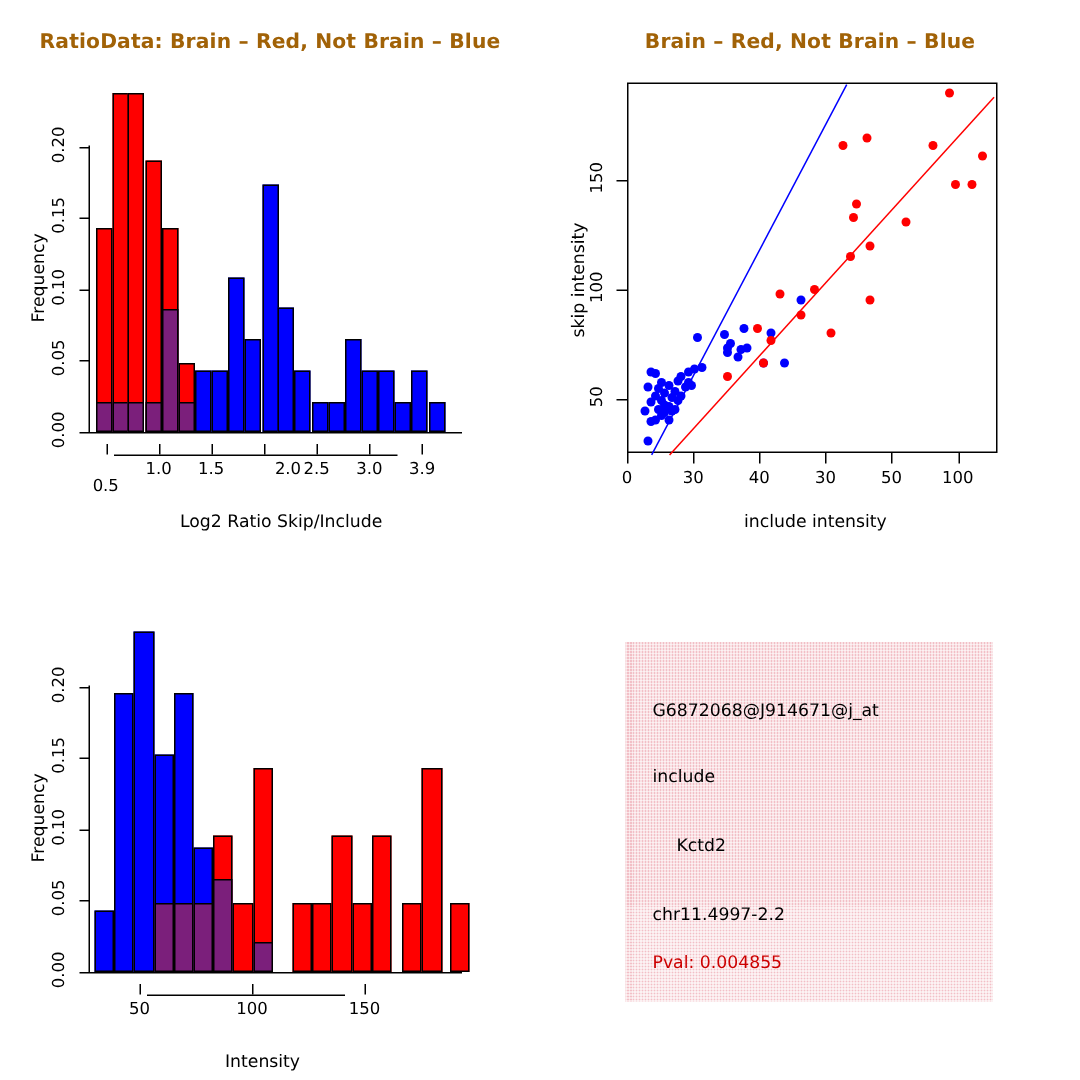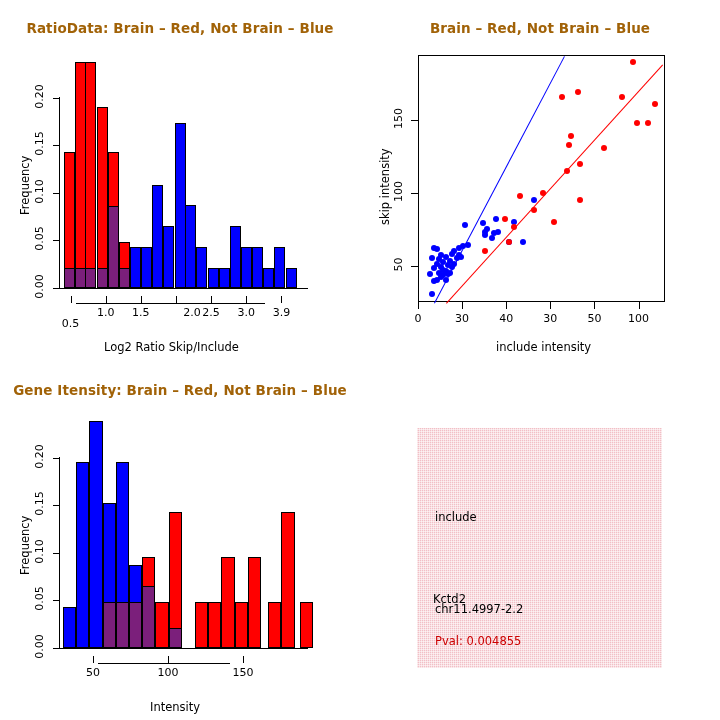--- a/index.html
+++ b/index.html
@@ -118,21 +118,21 @@
         <div class="ticklabel" style="left:118.8px;top:306px;width:44px;">1.5</div>
         <div class="tick" style="left:176.0px;top:296px;height:7px;width:1px;"></div>
         <div class="ticklabel" style="left:170px;top:306px;width:44px;">2.0</div>
         <div class="tick" style="left:211.1px;top:296px;height:7px;width:1px;"></div>
         <div class="ticklabel" style="left:189.1px;top:306px;width:44px;">2.5</div>
         <div class="tick" style="left:246.3px;top:296px;height:7px;width:1px;"></div>
         <div class="ticklabel" style="left:224.3px;top:306px;width:44px;">3.0</div>
         <div class="tick" style="left:281.4px;top:296px;height:7px;width:1px;"></div>
         <div class="ticklabel" style="left:259.4px;top:306px;width:44px;">3.9</div>
       </div>
-    <div class="xlab" style="left:104px;top:340px;">Log2 Ratio Skip/Include</div>
+    <div class="xlab" style="left:120px;top:340px;">Log2 Ratio Skip/Include</div>
   </div>
 
   <div class="panel" id="p2" style="left:360px;top:0;width:360px;height:360px;">
     <div class="ptitle" style="top:20px;">Brain – Red, Not Brain – Blue</div>
 
     <div class="scatterbox" id="p2-box" style="left:58px;top:55px;width:247px;height:247px;">
         <div class="fitline" style="left:15.4px;top:247.0px;width:279.2px;border-color:#0000FF;transform:rotate(-62.220deg);z-index:1;"></div>
         <div class="fitline" style="left:26.5px;top:247.0px;width:321.7px;border-color:#FF0000;transform:rotate(-47.792deg);z-index:1;"></div>
         <div class="pt blue" style="left:8.0px;top:214.9px;z-index:2;"></div>
         <div class="pt blue" style="left:10.2px;top:235.3px;z-index:2;"></div>
@@ -225,21 +225,20 @@
         <div class="ticklabel" style="left:168.3px;top:312px;width:44px;">30</div>
         <div class="tick" style="left:234.4px;top:302px;height:7px;width:1px;"></div>
         <div class="ticklabel" style="left:212.4px;top:312px;width:44px;">50</div>
         <div class="tick" style="left:278.5px;top:302px;height:7px;width:1px;"></div>
         <div class="ticklabel" style="left:256.5px;top:312px;width:44px;">100</div>
       </div>
     <div class="xlab" style="left:136px;top:340px;">include intensity</div>
   </div>
 
   <div class="panel" id="p3" style="left:0;top:360px;width:360px;height:360px;">
-    <div class="ptitle" style="top:22px;">Gene Itensity: Brain – Red, Not Brain – Blue</div>
 
     <div class="plotarea" id="p3-area" style="left:60px;top:55px;width:246px;height:233px;">
         <div class="bar blue" style="left:3.0px;width:13.2px;height:40.9px;z-index:1;"></div>
         <div class="bar blue" style="left:16.2px;width:13.2px;height:186.4px;z-index:1;"></div>
         <div class="bar blue" style="left:29.4px;width:13.2px;height:227.3px;z-index:1;"></div>
         <div class="bar blue" style="left:42.6px;width:13.2px;height:144.6px;z-index:1;"></div>
         <div class="bar blue" style="left:55.8px;width:13.2px;height:186.4px;z-index:1;"></div>
         <div class="bar blue" style="left:69.0px;width:13.2px;height:82.7px;z-index:1;"></div>
         <div class="bar red" style="left:82.2px;width:13.2px;height:91.3px;z-index:2;"></div>
         <div class="bar red" style="left:95.4px;width:13.2px;height:45.6px;z-index:2;"></div>
@@ -281,19 +280,20 @@
         <div class="ticklabel" style="left:71.0px;top:306px;width:44px;">50</div>
         <div class="tick" style="left:168.0px;top:296px;height:7px;width:1px;"></div>
         <div class="ticklabel" style="left:146.0px;top:306px;width:44px;">100</div>
         <div class="tick" style="left:243.0px;top:296px;height:7px;width:1px;"></div>
         <div class="ticklabel" style="left:221.0px;top:306px;width:44px;">150</div>
       </div>
     <div class="xlab" style="left:150px;top:340px;">Intensity</div>
   </div>
 
   <div class="infopanel" style="left:417px;top:428px;width:245px;height:240px;">
+    <div class="infotext" style="left:18px;top:38px;">G6872068@J914671@j_at</div>
     <div class="infotext" style="left:18px;top:82px;">include</div>
-    <div class="infotext" style="left:16px;top:128px;margin-top:36px;">Kctd2</div>
+    <div class="infotext" style="left:34px;top:128px;">Kctd2</div>
     <div class="infotext" style="left:18px;top:174px;">chr11.4997-2.2</div>
     <div class="infotext pval" style="left:18px;top:206px;">Pval: 0.004855</div>
   </div>
 
 </div>
 
 </body></html>

